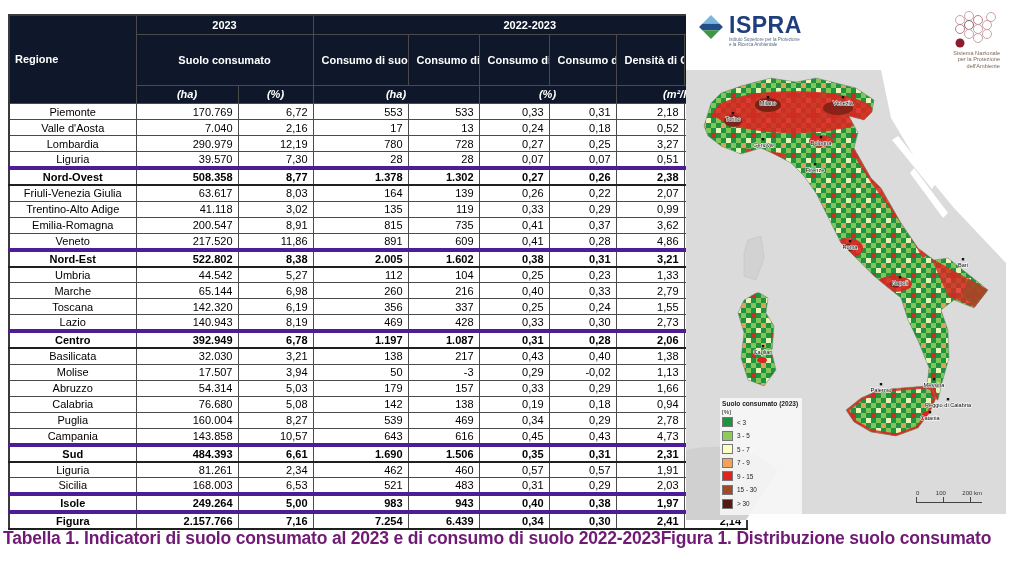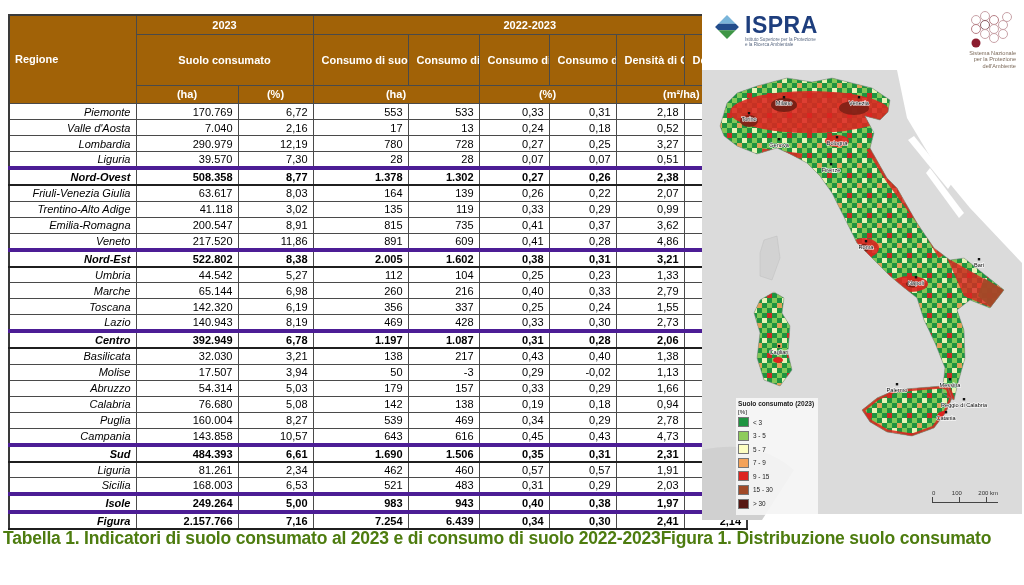--- a/index.html
+++ b/index.html
@@ -3,34 +3,34 @@
 <meta charset="utf-8">
 <style>
   html,body{margin:0;padding:0;background:#fff;}
   .stage{position:relative;width:1024px;height:585px;background:#fff;outline:1px solid #c9c9c9;
          font-family:"Liberation Sans",sans-serif;overflow:hidden;}
 
   
   table.soil{position:absolute;left:8px;top:14px;width:670px;border-collapse:collapse;
              table-layout:fixed;font-size:11px;color:#000;}
   table.soil th,table.soil td{border:1px solid #4a4a4a;overflow:hidden;white-space:nowrap;}
-  table.soil thead th{background:#a16207;color:#fff;font-weight:700;text-align:center;
+  table.soil thead th{background:#0f172a;color:#fff;font-weight:700;text-align:center;
                       line-height:1.15;padding:1px 8px;}
   tr.h1 th{height:16px;font-size:11px;}
   tr.h2 th{height:48px;font-size:11px;}
-  tr.h3 th{height:15px;}
+  tr.h3 th{height:15px;font-style:italic;}
   table.soil tbody tr{height:16px;}
   table.soil tbody td{padding:0 5px;line-height:14px;}
-  td.region{text-align:right;font-style:italic;}
+  td.region{text-align:center;}
   td.num{text-align:right;}
   tr.group td{font-weight:700;border-top:4px solid #4c1d95;border-bottom:2px solid #1f1f1f;}
   table.soil{border:2px solid #3a3a3a;}
 
   
-  .map-panel{position:absolute;left:702px;top:8px;width:320px;height:512px;background:#fff;text-decoration:underline;}
+  .map-panel{position:absolute;left:686px;top:8px;width:320px;height:512px;background:#fff;text-decoration:underline;}
   .map-panel svg.mapsvg{position:absolute;left:0;top:0;width:320px;height:512px;}
   .city{font-size:5.6px;fill:#000;text-anchor:middle;paint-order:stroke;stroke:#fff;stroke-width:1.1px;
         font-family:"Liberation Sans",sans-serif;}
 
   .ispra{position:absolute;left:12px;top:6px;display:flex;align-items:flex-start;gap:5px;z-index:3;}
   .ispra-name{color:#1e3e7d;font-weight:700;font-size:23px;letter-spacing:.5px;line-height:22px;}
   .ispra-sub{font-size:4.6px;color:#5c6b84;line-height:5.4px;margin-top:1px;}
 
   .snpa{position:absolute;right:6px;top:2px;width:92px;text-align:right;z-index:3;}
   .snpa-text{font-size:5.6px;line-height:6.4px;color:#7c6a5a;margin-top:-2px;}
@@ -43,21 +43,21 @@
   .sw{display:inline-block;width:9px;height:8px;border:.5px solid #777;}
   .leg-label{font-size:6.4px;color:#222;}
 
   .scalebar{position:absolute;left:230px;top:482px;width:66px;z-index:3;}
   .scale-nums{display:flex;justify-content:space-between;font-size:6px;color:#333;}
   .scale-line{position:relative;height:5px;border-bottom:1px solid #444;margin-top:1px;}
   .scale-line i{position:absolute;bottom:0;width:1px;height:5px;background:#444;}
 
   
   .caption{position:absolute;left:3px;top:528px;width:1018px;font-size:17.5px;font-weight:600;
-           color:#4d7c0f;letter-spacing:-0.2px;white-space:nowrap;}
+           color:#701a75;letter-spacing:-0.2px;white-space:nowrap;}
 </style>
 </head>
 <body>
 
 <div class="stage">
 
   <table class="soil">
     <colgroup>
       <col style="width:127px">
         <col style="width:102px">

